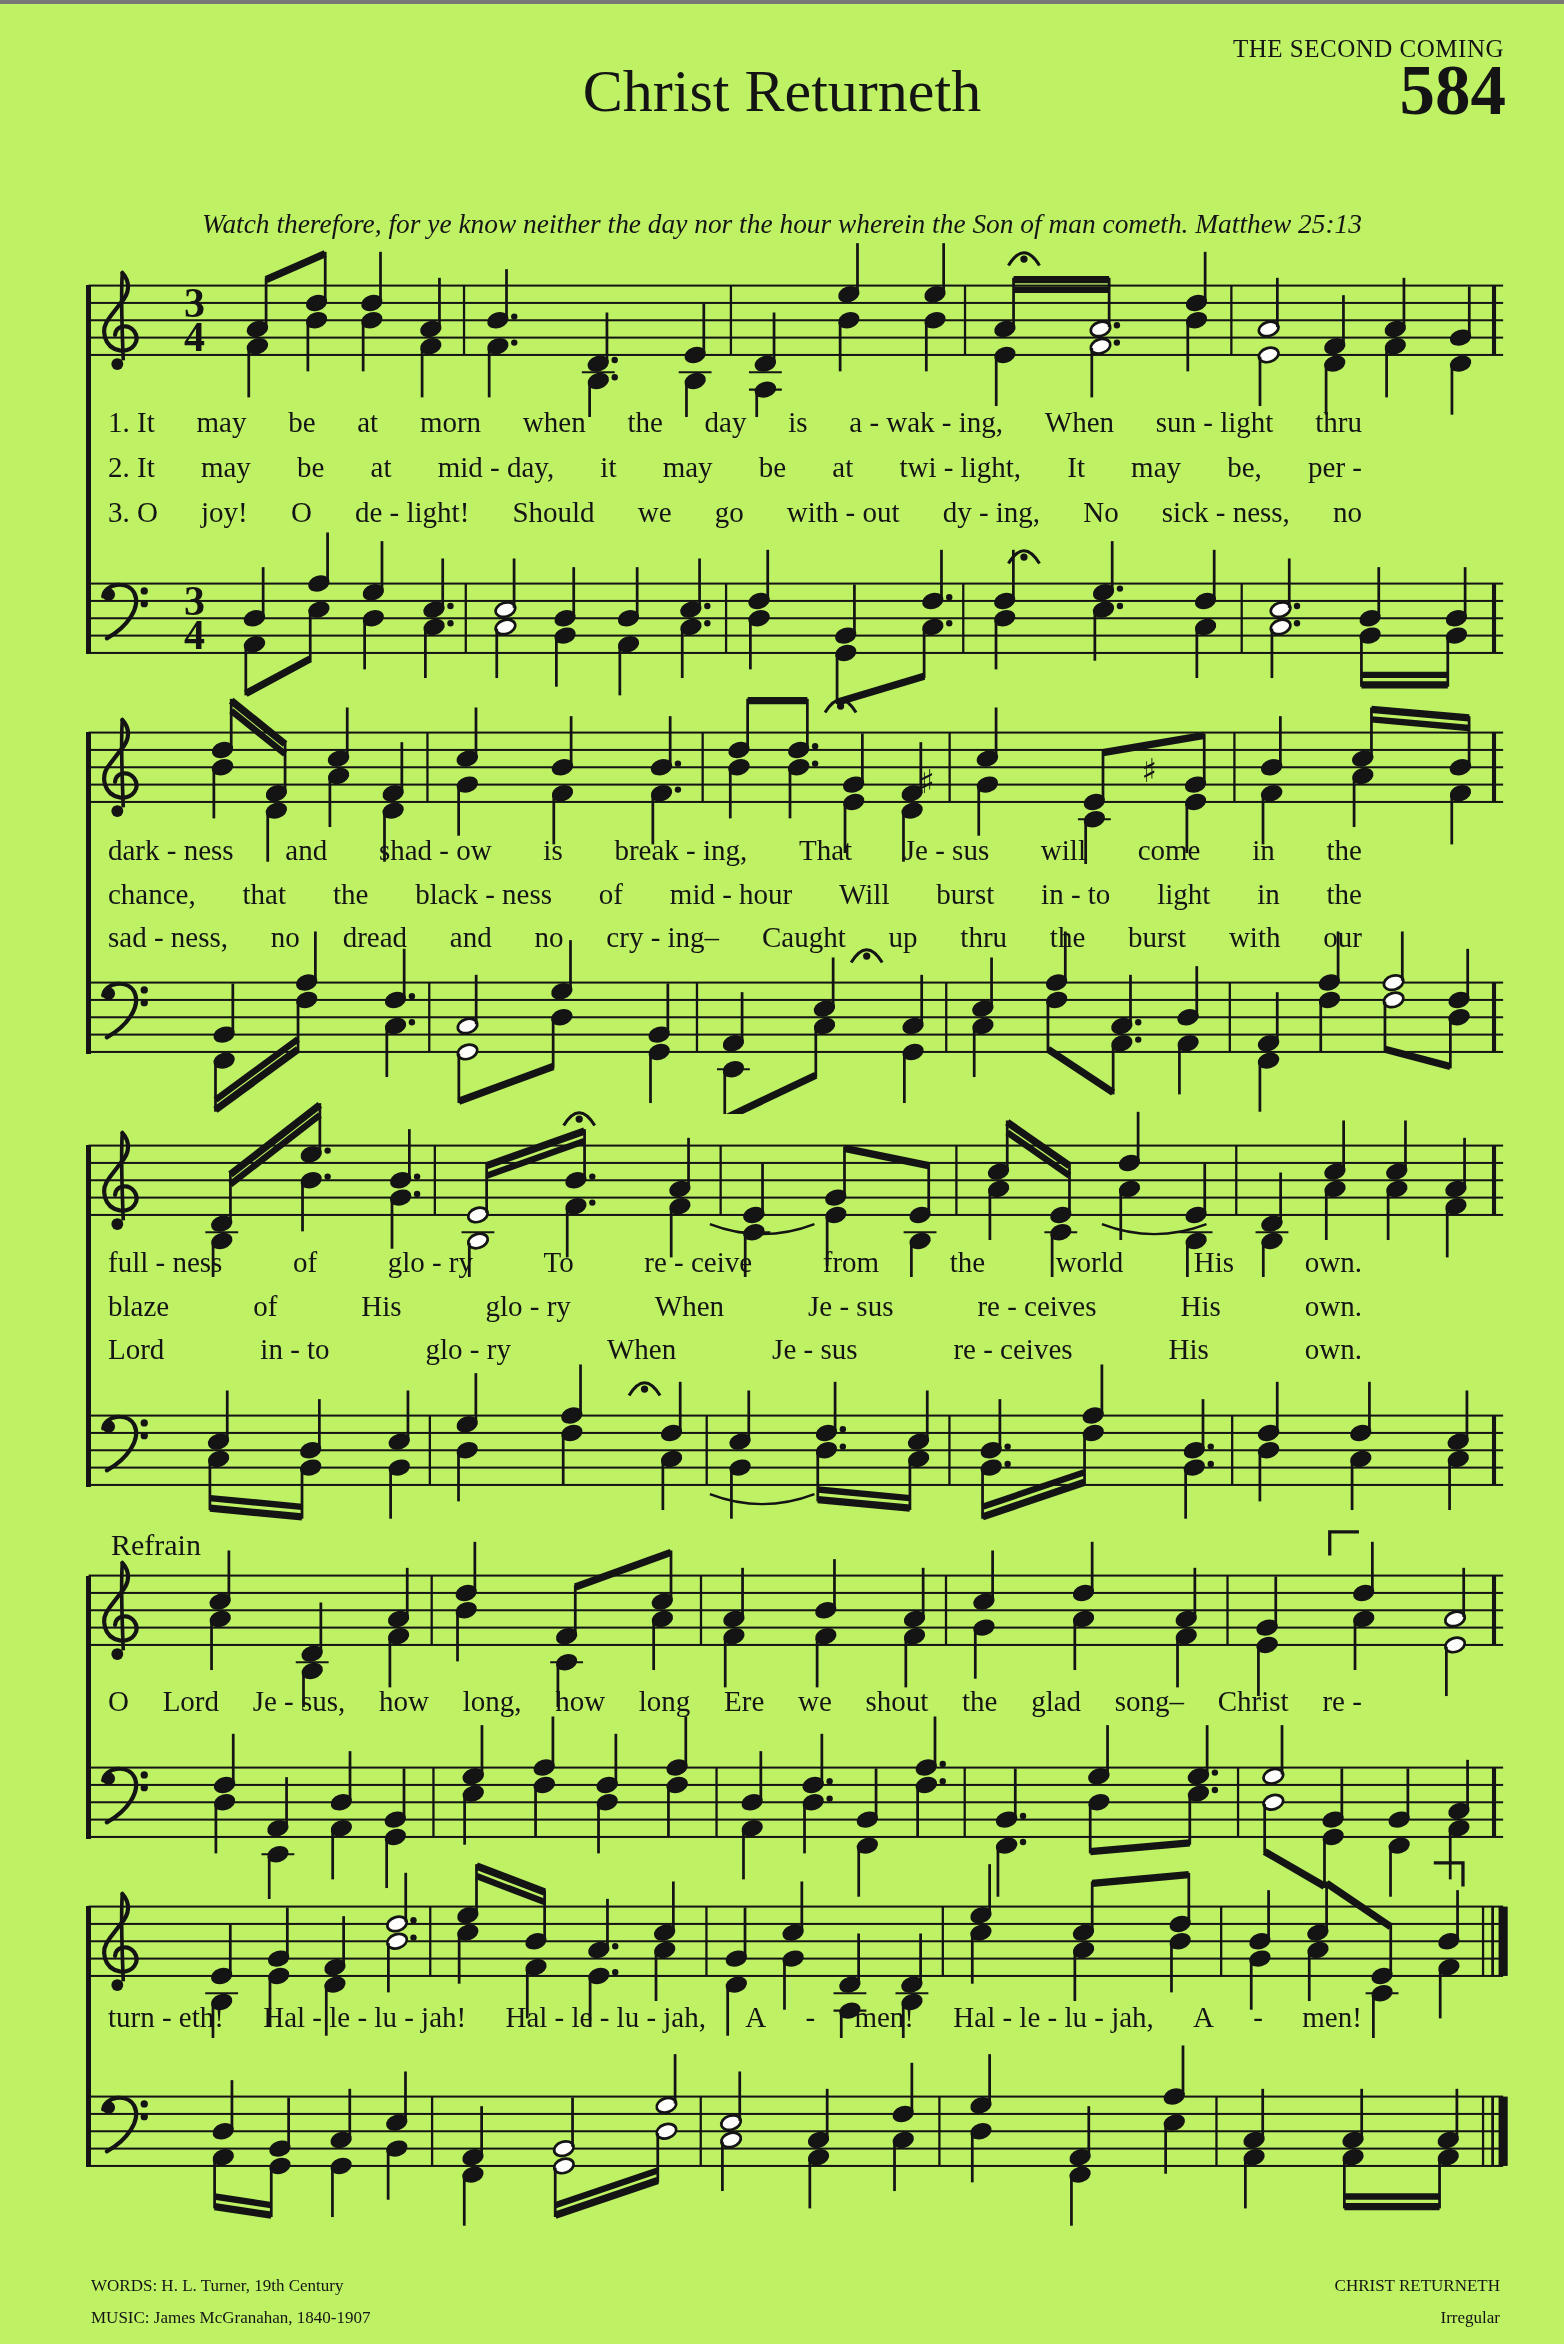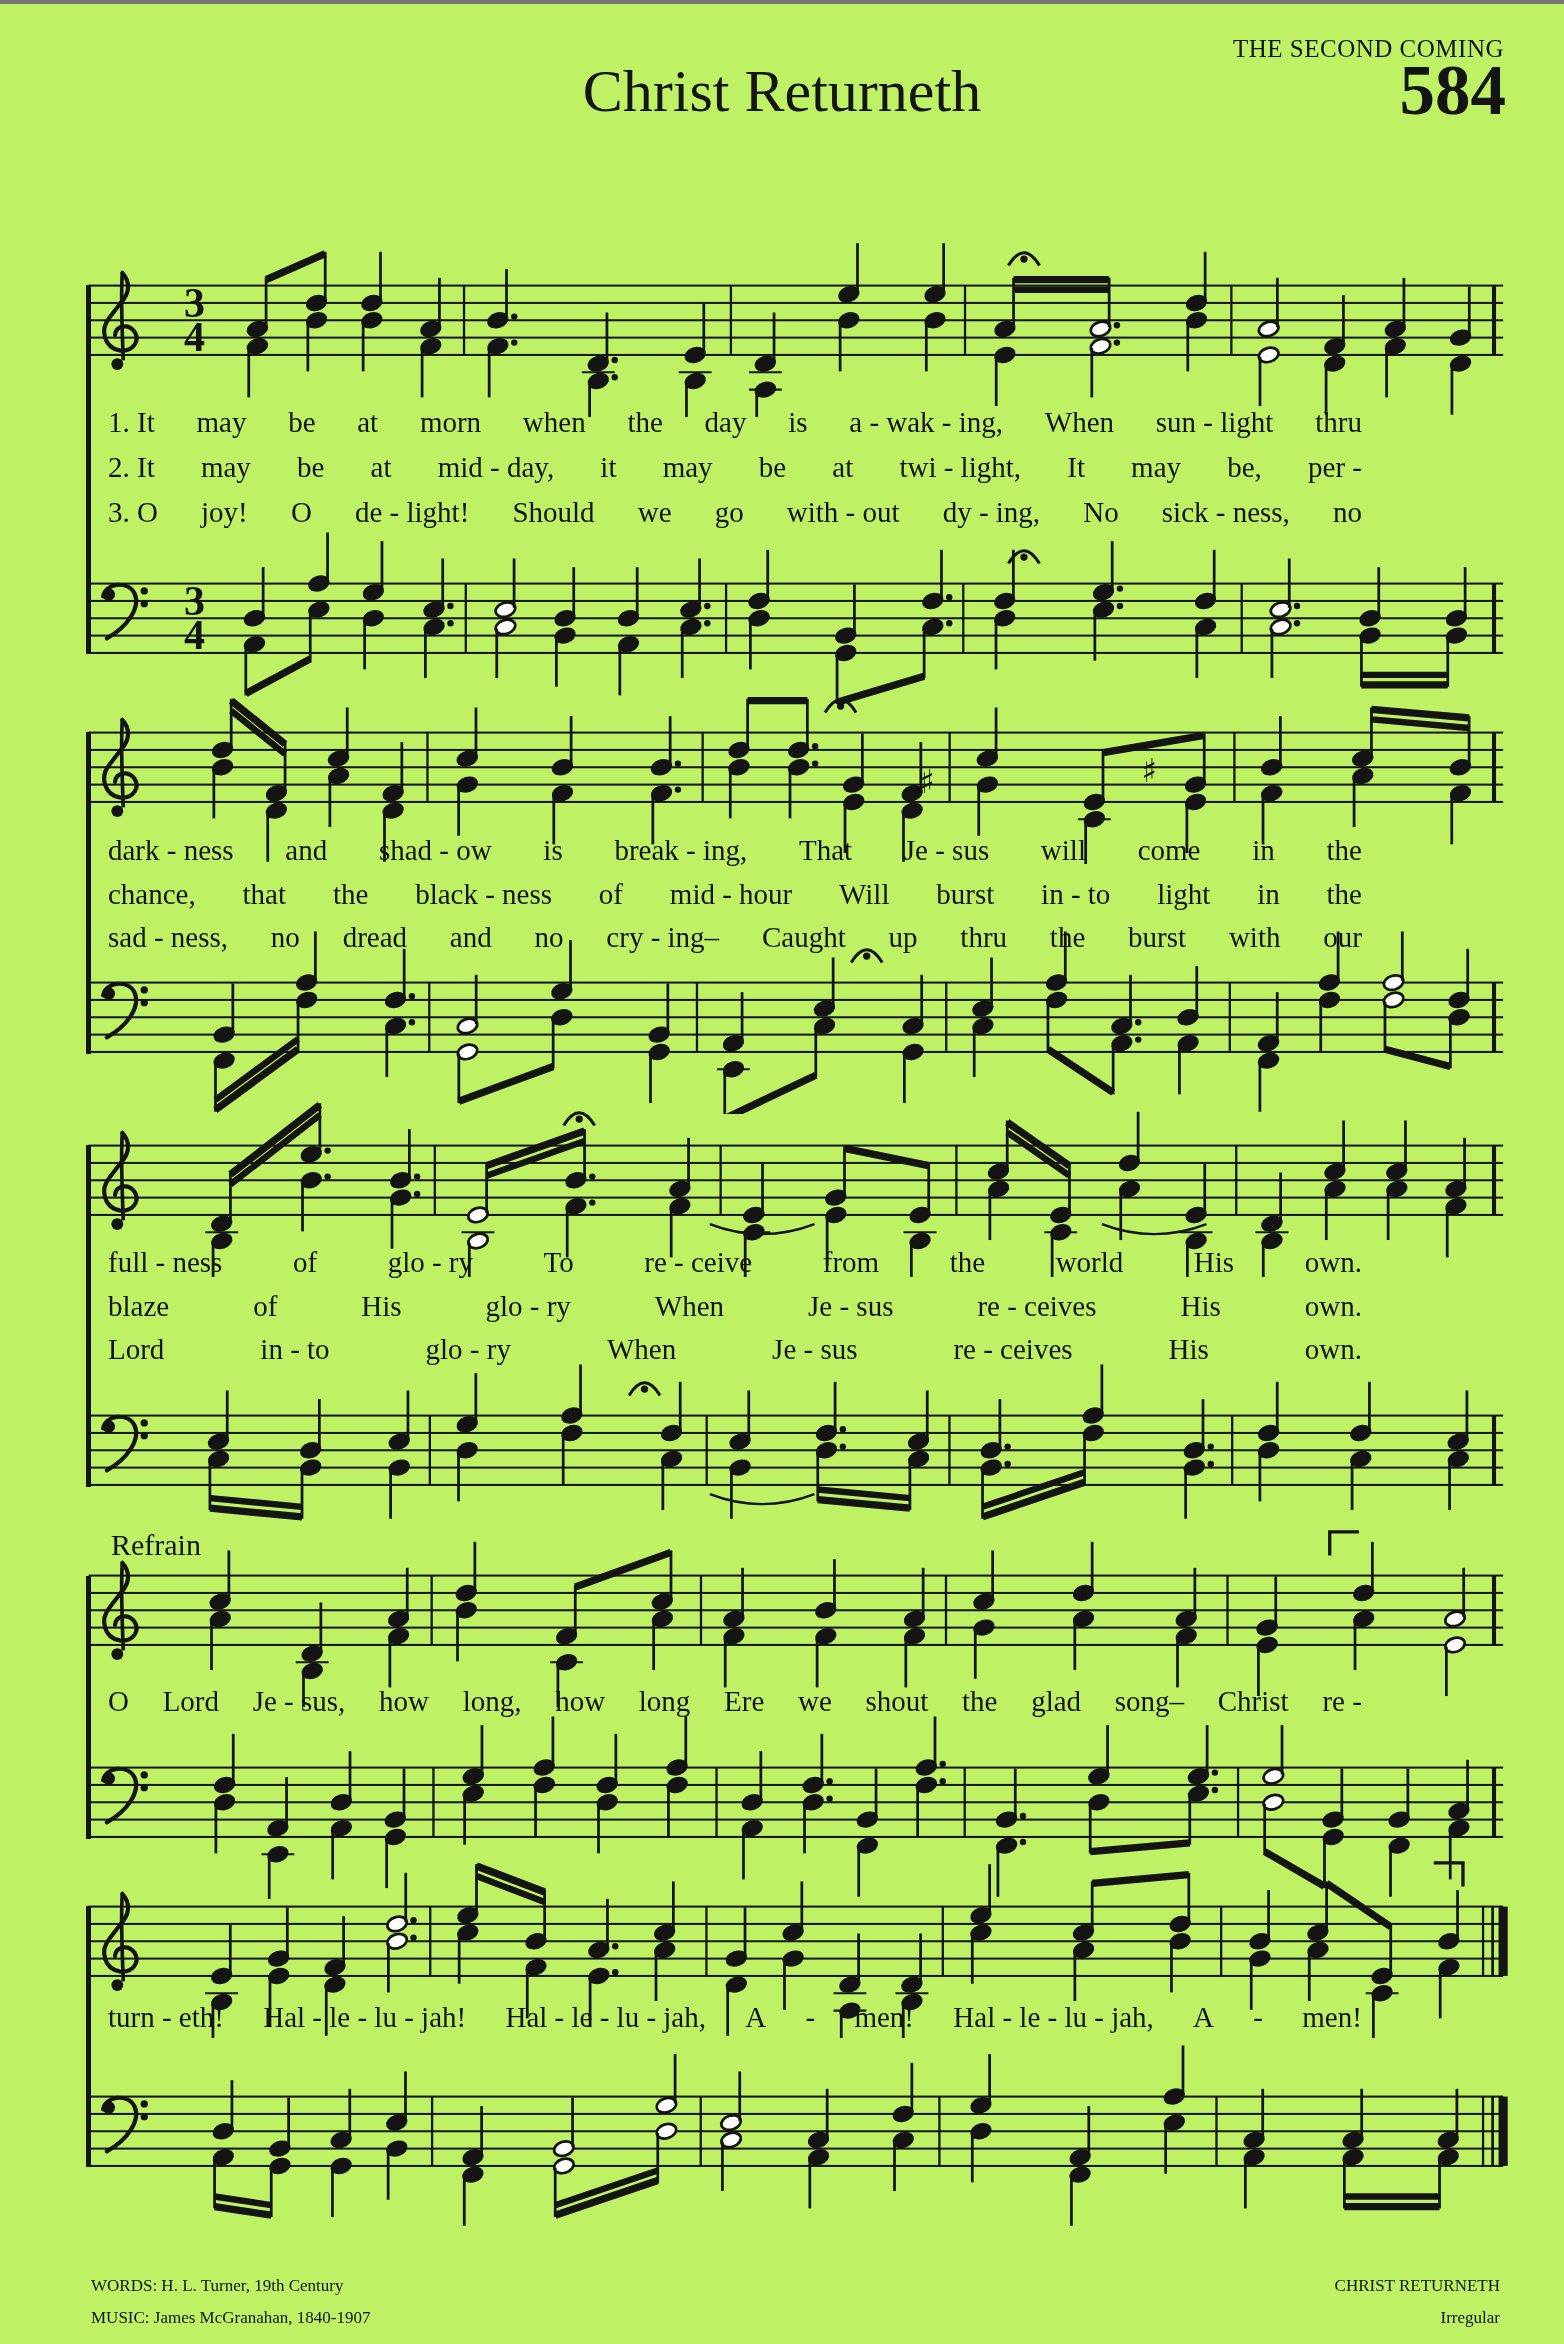--- a/index.html
+++ b/index.html
@@ -35,20 +35,21 @@
   .foot.right{right:64px;text-align:right;}
 </style>
 </head>
 <body>
 
 <div class="page">
 
   <div class="section-header">THE SECOND COMING</div>
   <div class="hymn-title">Christ Returneth</div>
   <div class="hymn-number">584</div>
+  <div class="epigraph">Watch therefore, for ye know neither the day nor the hour wherein the Son of man cometh. Matthew 25:13</div>
 
   <div id="score">
       <div class="sysline" style="top: 281px; height: 369px;"></div>
       <div class="sysline" style="top: 728px; height: 322px;"></div>
       <div class="sysline" style="top: 1141px; height: 342px;"></div>
       <div class="sysline" style="top: 1572px; height: 263px;"></div>
       <div class="sysline" style="top: 1902px; height: 261px;"></div>
       <svg class="staff-svg" width="1431" height="188" viewBox="0 0 1566 206" style="top: 225px;">
         <rect x="4" y="60.9" width="1550" height="2.2" fill="#141414"></rect>
         <rect x="4" y="79.9" width="1550" height="2.2" fill="#141414"></rect>

